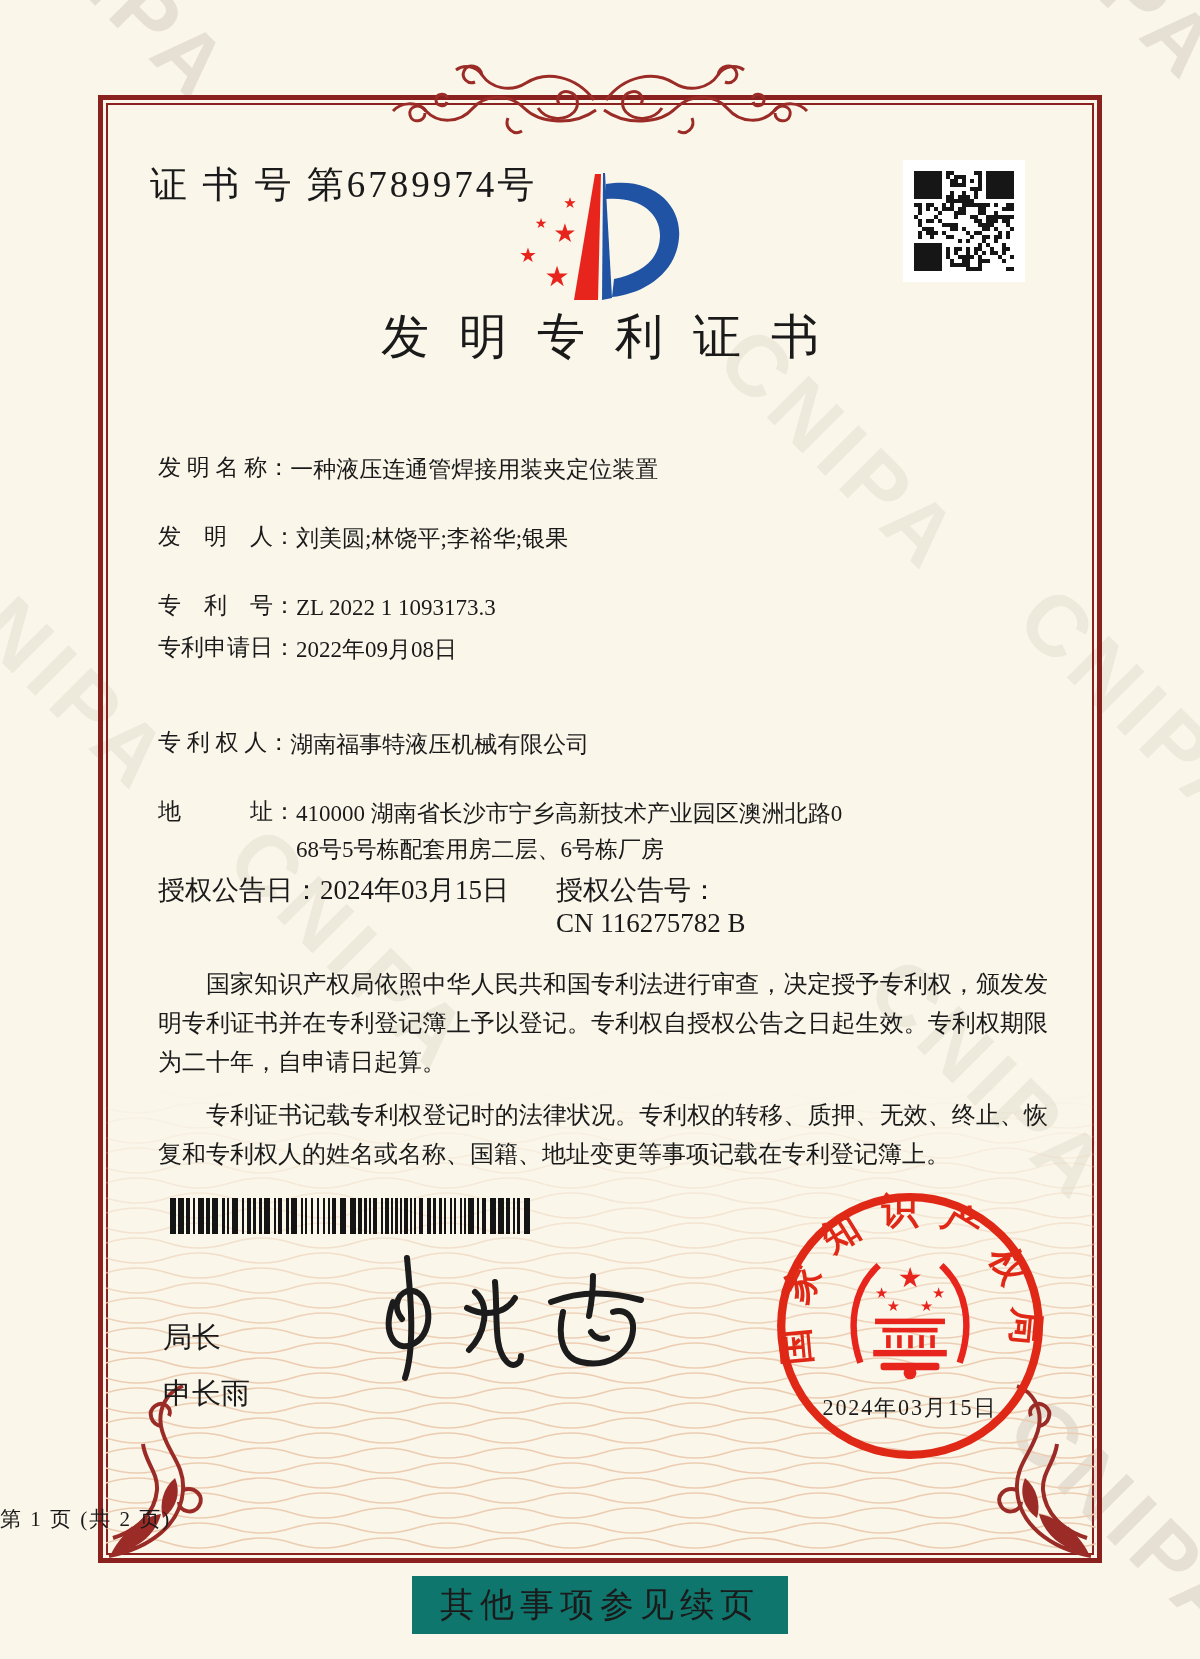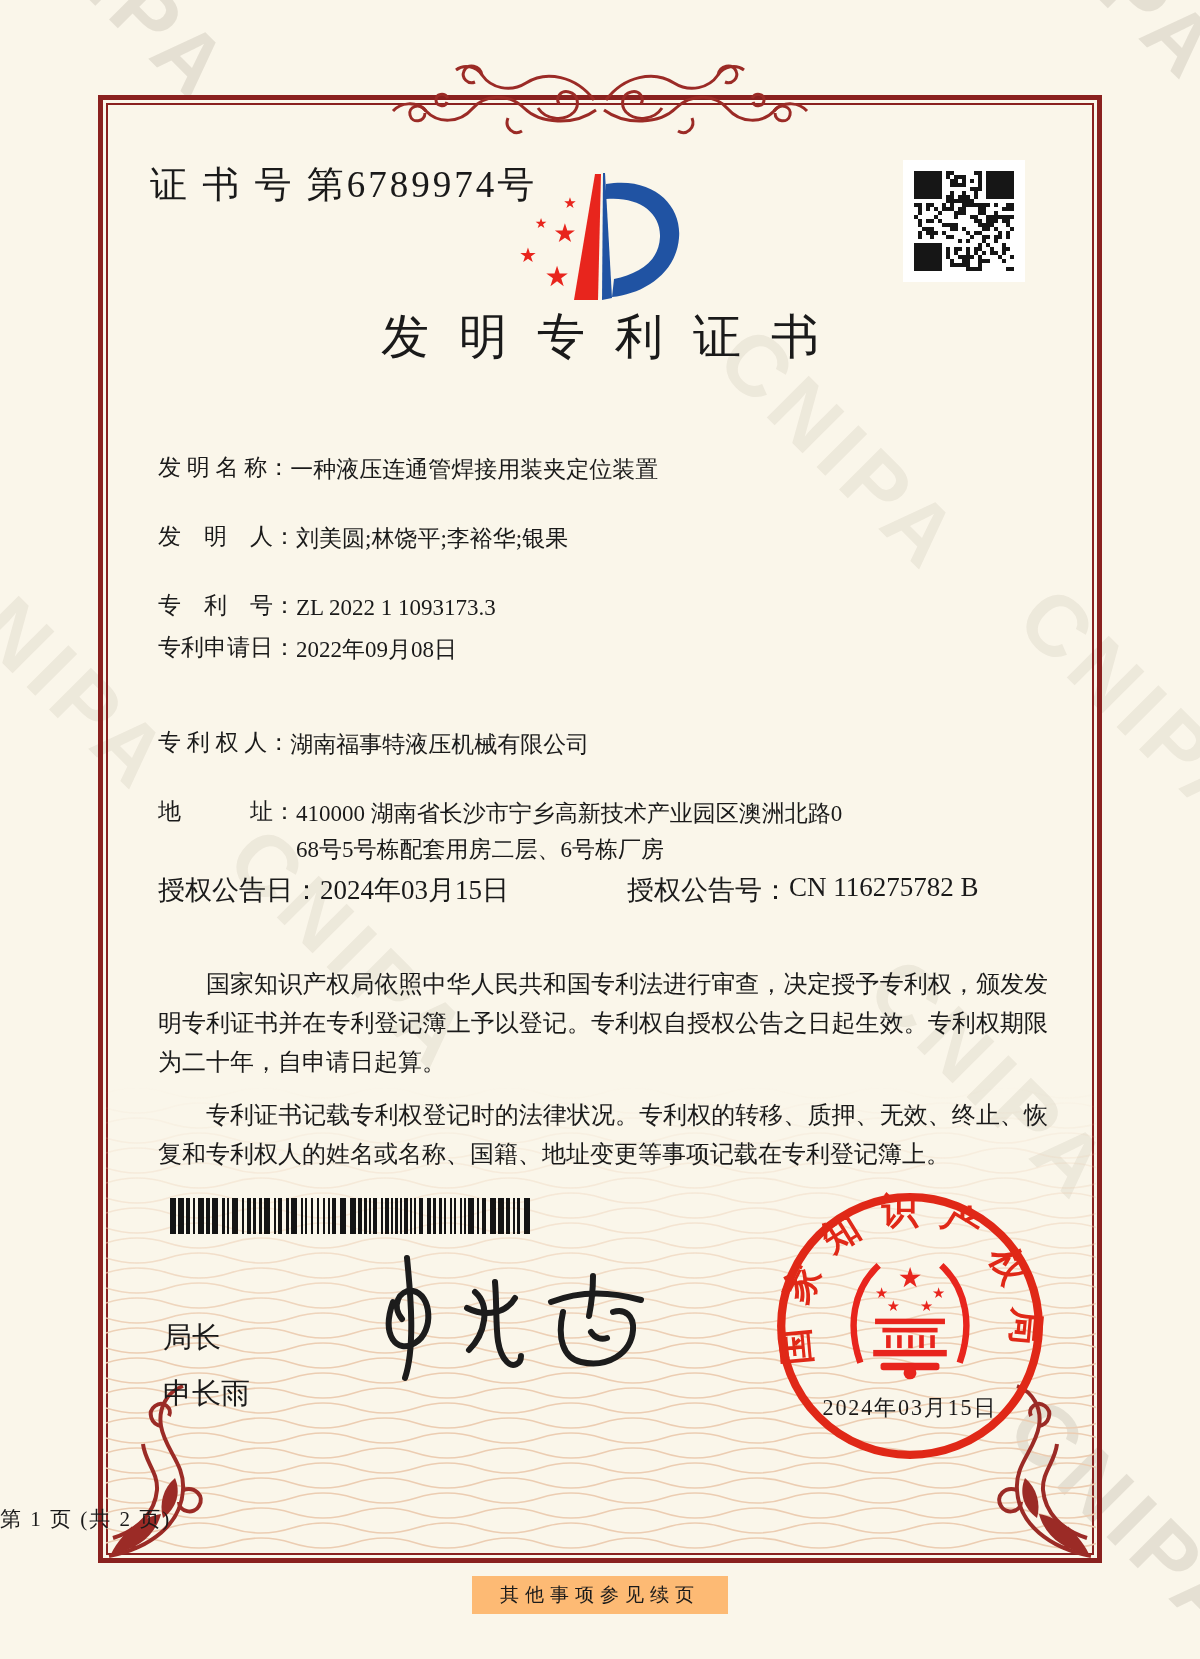--- a/index.html
+++ b/index.html
@@ -45,37 +45,37 @@
   .title{
     position:absolute;left:0;top:305px;width:100%;text-align:center;
     font-size:48px;font-weight:normal;letter-spacing:30px;padding-left:30px;box-sizing:border-box;
   }
   
   .field{position:absolute;left:158px;font-size:23px;display:flex;align-items:flex-start;}
   .field .lbl{white-space:pre;flex:none;}
   .field .val{white-space:pre-line;max-width:760px;line-height:36px;}
   .grant-row{position:absolute;left:158px;top:872px;width:900px;font-size:27px;display:flex;}
   .grant-pair{display:flex;white-space:pre;}
-  .grant-pair.second{margin-left:118px;}
+  .grant-pair.second{margin-left:47px;flex-direction:column;}
   
   .legal{position:absolute;left:158px;top:952px;width:890px;font-size:24px;line-height:39px;text-align:justify;}
   .legal p{margin:13px 0 14px 0;text-indent:2em;}
   
   #barcode-box{position:absolute;left:170px;top:1198px;}
   #barcode rect{fill:#141414;}
   .signer-role{position:absolute;left:163px;top:1318px;font-size:29px;
                font-family:"Liberation Sans","DejaVu Sans",sans-serif;}
   .signer-name{position:absolute;left:163px;top:1374px;font-size:29px;
                font-family:"Liberation Sans","DejaVu Sans",sans-serif;}
   .signature{position:absolute;left:355px;top:1240px;}
   .signature path{fill:none;stroke:#1c1c1c;stroke-width:6px;stroke-linecap:round;stroke-linejoin:round;}
   .seal{position:absolute;left:772px;top:1188px;width:276px;height:276px;}
   .page-info{position:absolute;left:0;top:1505px;width:100%;text-align:left;font-size:21px;letter-spacing:2px;}
   .continuation{position:absolute;left:0;top:1576px;width:100%;text-align:center;}
-  .continuation span{display:inline-block;background:#fdba74;padding:6px 28px;font-size:19px;letter-spacing:6px;}
+  .continuation span{display:inline-block;background:#0f766e;padding:6px 28px;font-size:34px;letter-spacing:6px;}
 </style>
 </head>
 <body>
 
 <div class="page">
 
   <div class="wm" style="left:-40px;top:-70px;">CNIPA</div>
   <div class="wm" style="left:950px;top:-90px;">CNIPA</div>
   <div class="wm light" style="left:690px;top:400px;">CNIPA</div>
   <div class="wm light" style="left:-100px;top:620px;">CNIPA</div>

